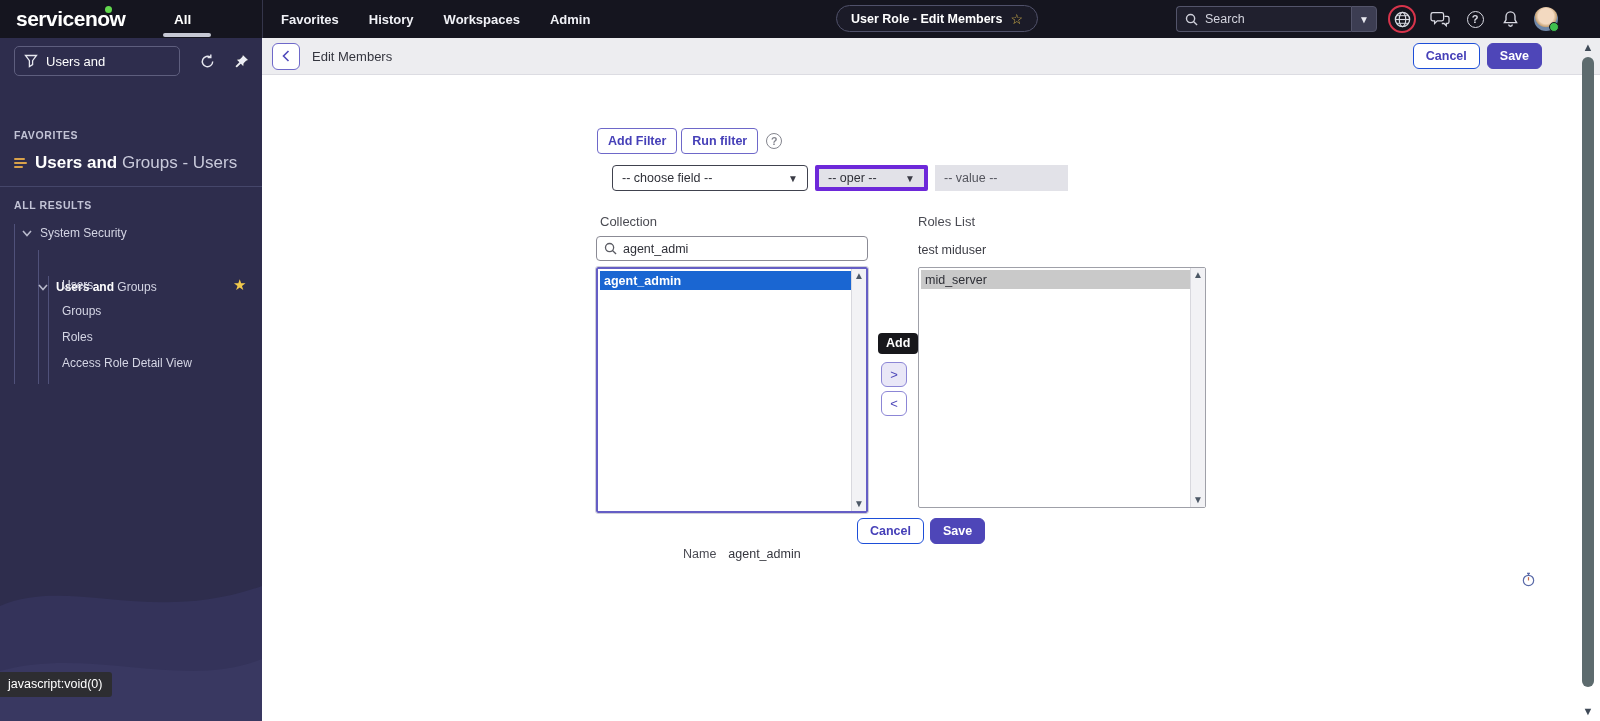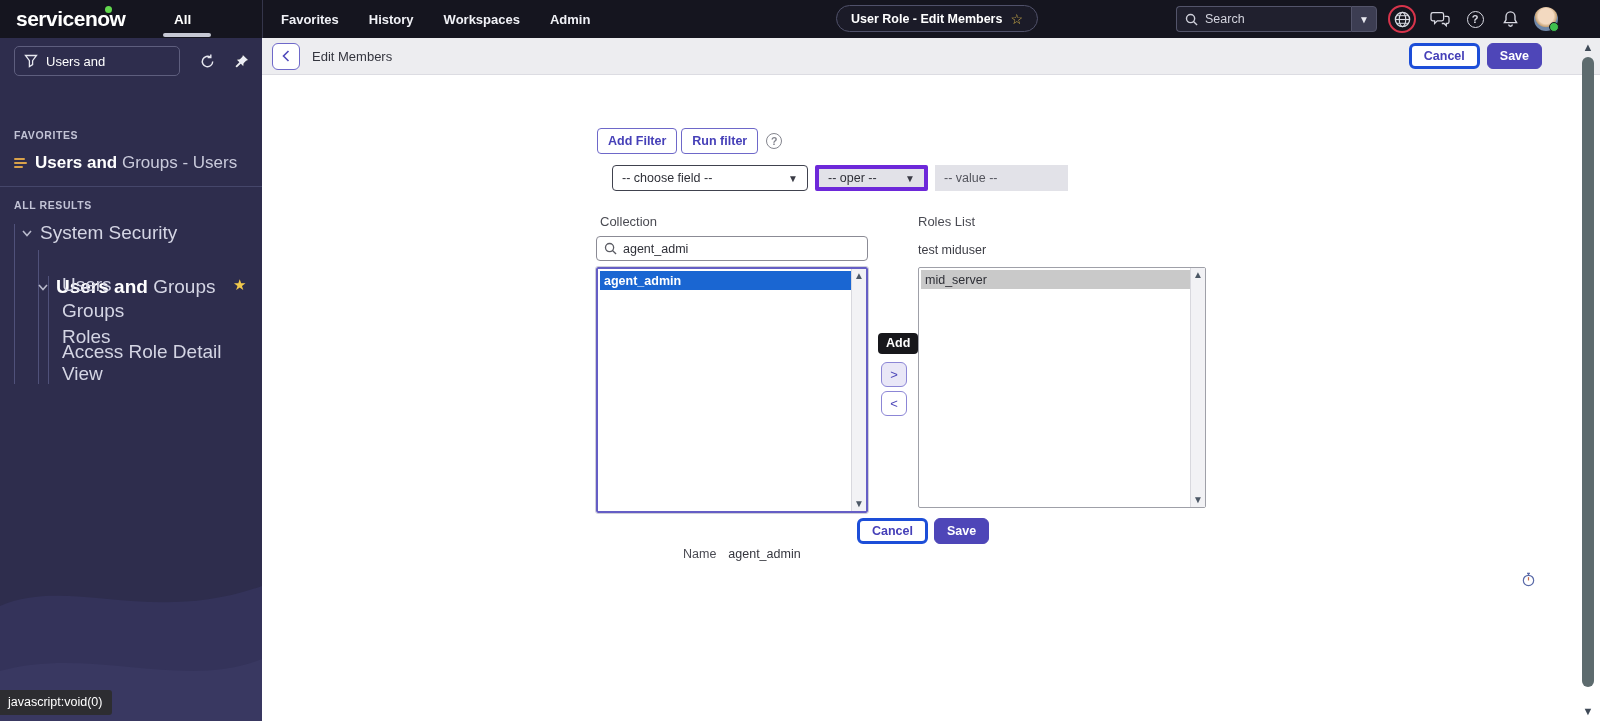--- a/index.html
+++ b/index.html
@@ -44,39 +44,39 @@
   .fav-item b { color:#fff; }
   .list-glyph { display:inline-flex; flex-direction:column; gap:2px; }
   .list-glyph span { height:2px; background:#d9a24a; border-radius:1px; }
   .lg1 { width:11px; } .lg2 { width:13px; } .lg3 { width:9px; }
   .side-divider { position:absolute; left:0; top:148px; width:262px; height:1px; background:#45466a; }
   .tree { position:absolute; left:0; top:182px; width:262px; }
   .tree-guide { position:absolute; width:1px; background:#50517a; }
   .g1 { left:14px; top:4px; height:160px; }
   .g2 { left:38px; top:30px; height:134px; }
   .g3 { left:48px; top:56px; height:108px; }
-  .tree-row { position:absolute; height:26px; display:flex; align-items:center; gap:8px; color:#d4d5e4; font-size:19px; cursor:pointer; }
+  .tree-row { position:absolute; height:26px; display:flex; align-items:center; gap:8px; color:#d4d5e4; font-size:12px; cursor:pointer; }
   .tree-row .chev { color:#b9bacc; display:flex; }
   .tr0 { left:22px; top:0; }
   .tr1 { left:38px; top:26px;margin-top:28px; }
   .tr1 b, .fav-item b { font-weight:bold; }
   .tr-leaf { left:62px; }
   .tr2 { top:52px; } .tr3 { top:78px; } .tr4 { top:104px; } .tr5 { top:130px; }
   .row-star { position:absolute; left:233px; top:56px; color:#f2c94c; font-size:15px; cursor:pointer; }
   .waves { position:absolute; left:0; bottom:0; width:262px; height:170px; }
-  .status-tip { position:absolute; left:0; bottom:6px; background:#2d2d31; color:#fff; font-size:12.5px; padding:5px 10px 6px 8px; border-radius:0 3px 3px 0; }
+  .status-tip { position:absolute; left:0; bottom:24px; background:#2d2d31; color:#fff; font-size:12.5px; padding:5px 10px 6px 8px; border-radius:0 3px 3px 0; }
 
   
   .main { position:absolute; left:262px; top:38px; width:1338px; height:683px; background:#fff; }
   .page-header { position:absolute; left:0; top:0; width:1338px; height:37px; background:#ededf0; border-bottom:1px solid #dcdce2; display:flex; align-items:center; }
   .back-btn { margin-left:10px; width:28px; height:27px; background:#fff; border:1px solid #6e68c9; border-radius:6px; color:#4f49ba; display:flex; align-items:center; justify-content:center; cursor:pointer; }
   .page-title { margin-left:12px; font-size:13px; color:#34353e; }
   .header-actions { margin-left:auto; margin-right:58px; display:flex; gap:7px; }
   .btn { font-family:"Liberation Sans", sans-serif; font-size:12.5px; font-weight:bold; border-radius:6px; height:26px; padding:0 12px; cursor:pointer; display:flex; align-items:center; justify-content:center; }
-  .btn-secondary { background:#fff; color:#4640b8; border:3px solid #1d4ed8; }
+  .btn-secondary { background:#fff; color:#4640b8; border:1px solid #1d4ed8; }
   .btn-primary { background:#4e46b8; color:#fff; border:1px solid #4e46b8; }
 
   
   .filter-btns { position:absolute; left:335px; top:90px; display:flex; gap:4px; align-items:center; }
   .filter-btn { background:#fff; border:1px solid #6e68c9; color:#4640b8; font-weight:bold; font-size:12.5px; border-radius:4px; height:26px; padding:0 10px; cursor:pointer; font-family:"Liberation Sans", sans-serif; }
   .filter-help { margin-left:4px; width:16px; height:16px; border:1.5px solid #84858e; border-radius:50%; color:#84858e; font-size:10.5px; font-weight:bold; display:flex; align-items:center; justify-content:center; cursor:pointer; }
   .cond-row { position:absolute; left:350px; top:127px; display:flex; gap:7px; }
   .select { height:26px; display:flex; align-items:center; justify-content:space-between; font-size:12.5px; color:#2f3038; padding:0 9px; cursor:pointer; }
   .sel-field { width:196px; background:#fff; border:1px solid #40424e; border-radius:4px; }
   .sel-oper { width:113px; background:#e2e2e8; border:4px solid #6d28d9; border-radius:2px; }

